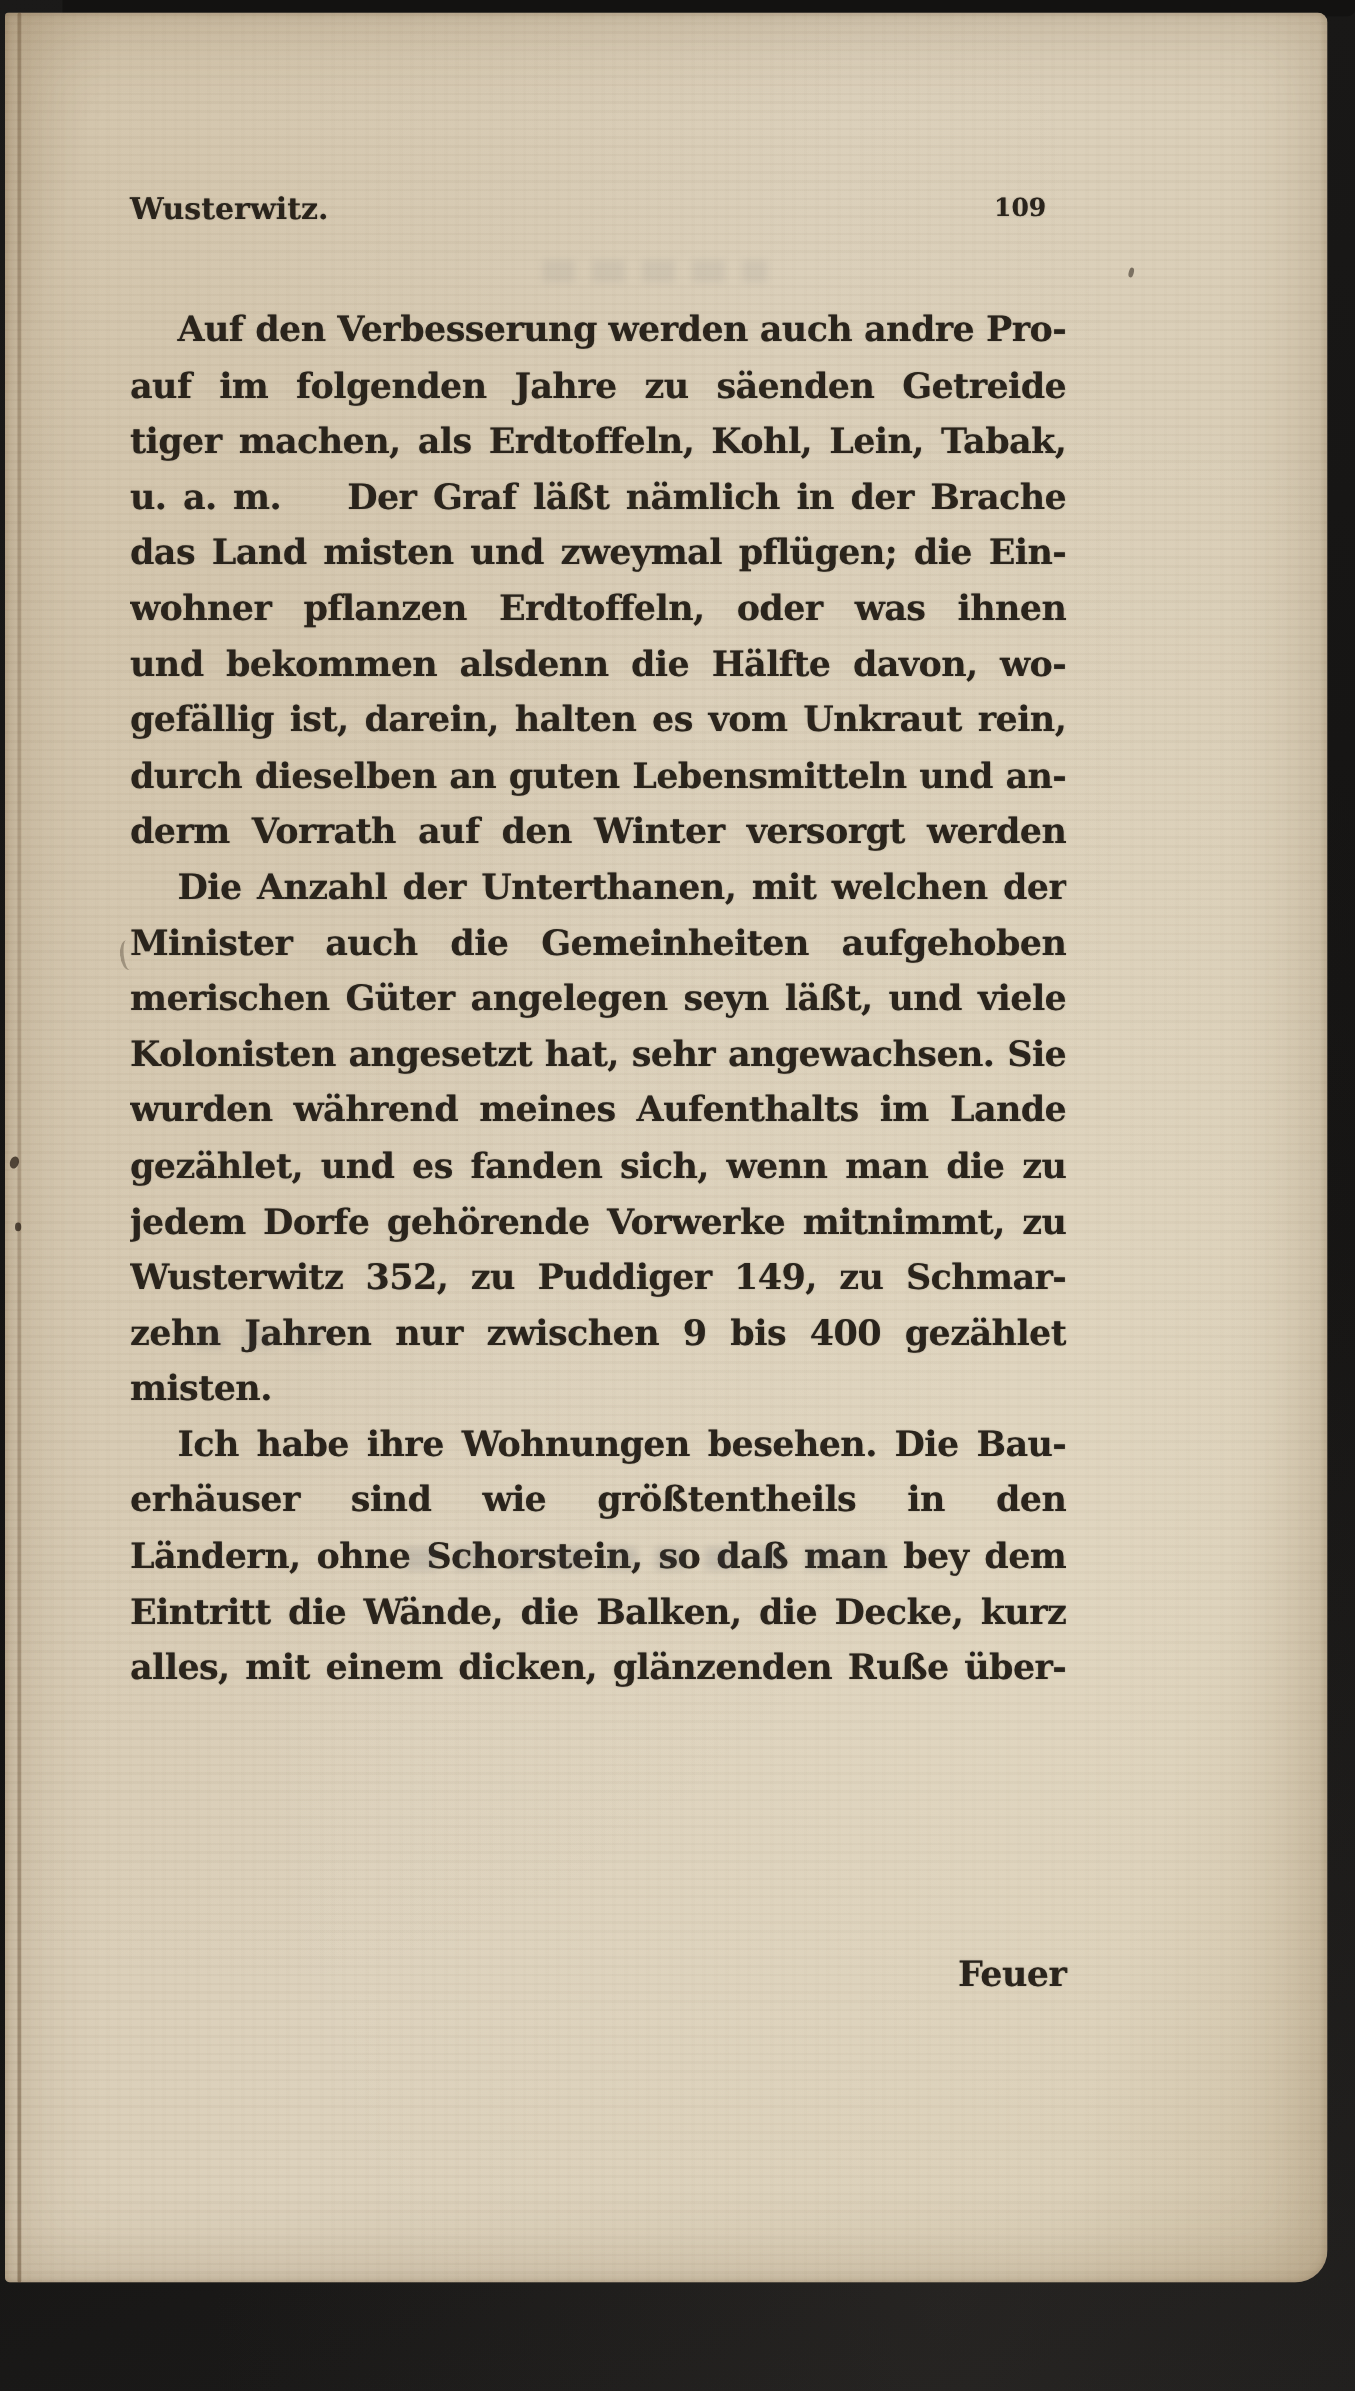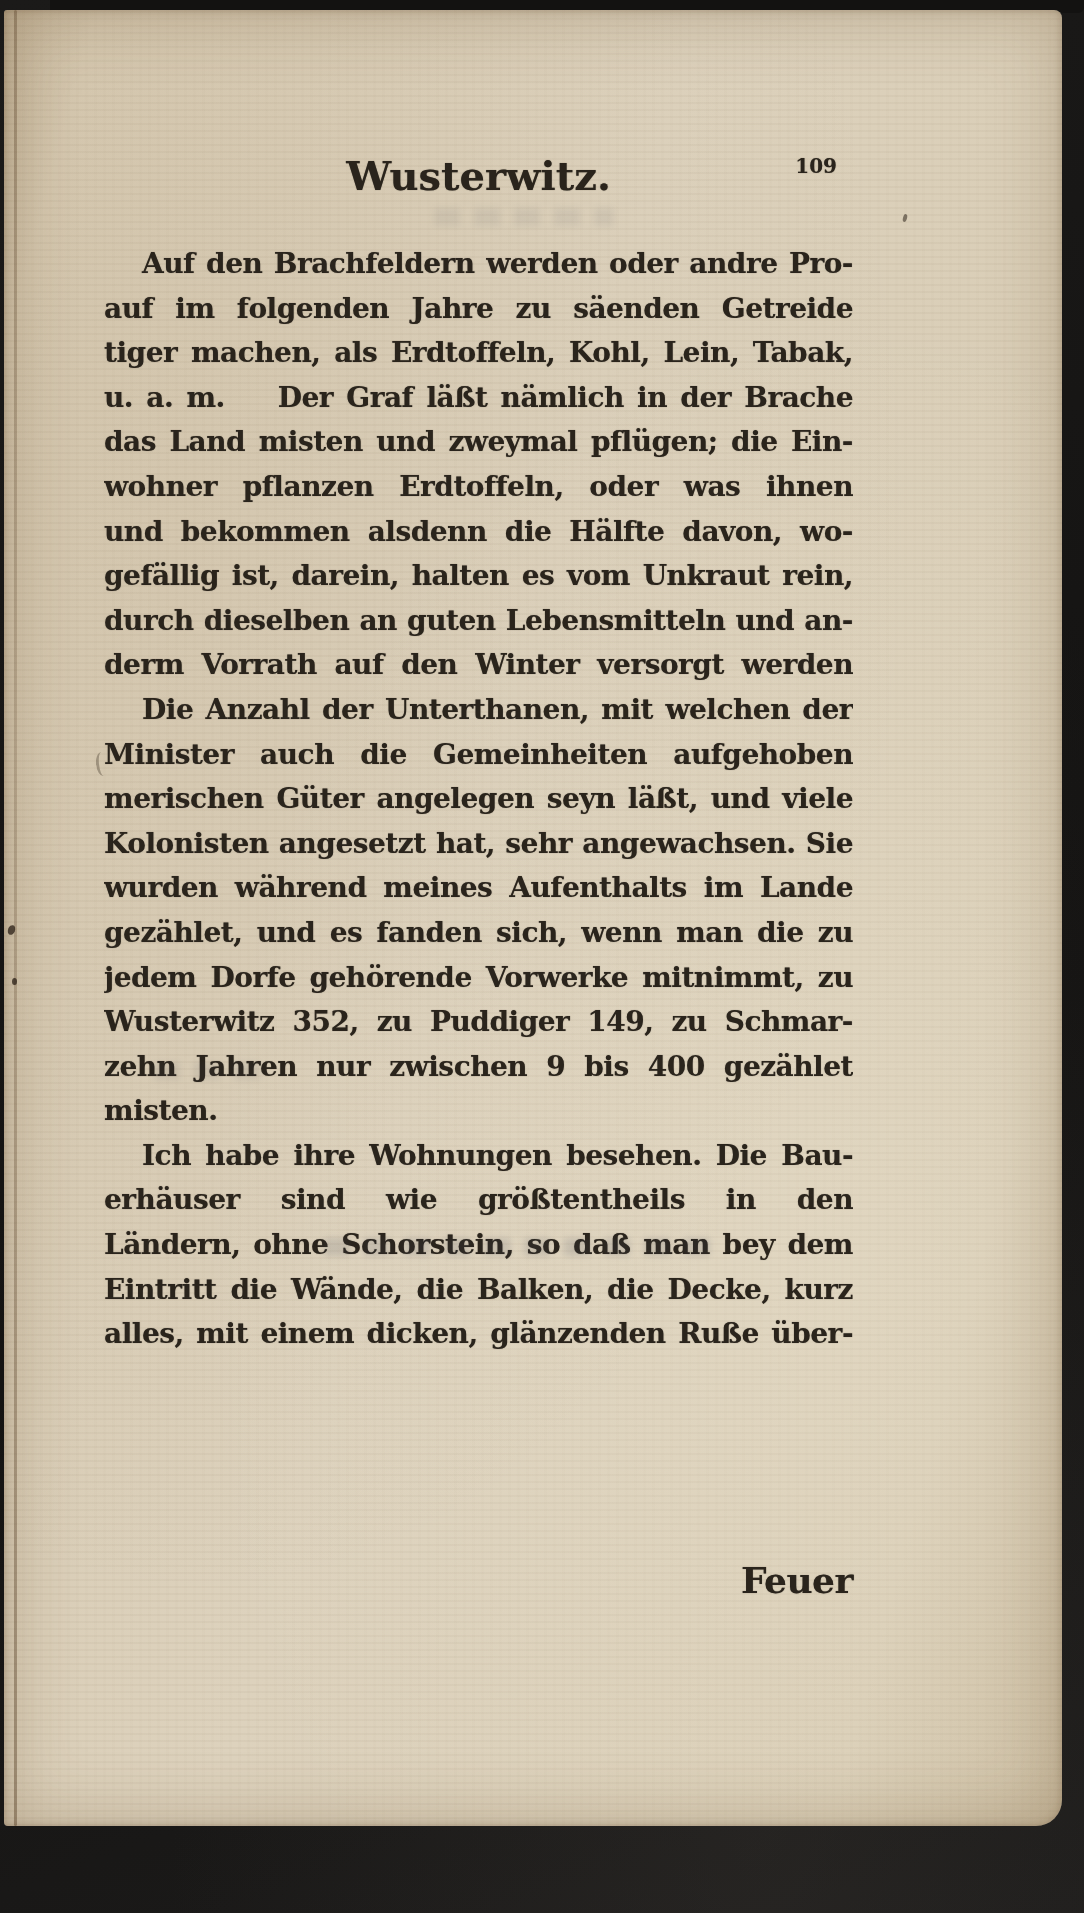--- a/index.html
+++ b/index.html
@@ -34,22 +34,22 @@
   .edge-line{
     position:absolute;left:10px;top:0;width:3px;height:100%;
     background:linear-gradient(180deg, rgba(70,45,20,0.30), rgba(70,45,20,0.18) 40%, rgba(70,45,20,0.38));
     border-radius:2px;
   }
   .header-row{
     position:absolute;left:100px;top:142px;width:749px;height:50px;
     color:var(--ink);
   }
   .running-title{
-    position:absolute;left:0;right:0;text-align:center;
-    font-size:40px;font-weight:bold;letter-spacing:0px;
+    position:absolute;left:0;right:0;text-align:left;
+    font-size:24px;font-weight:bold;letter-spacing:0px;
     text-shadow:0 0 1px rgba(42,36,28,0.55);
   }
   .page-number{
     position:absolute;right:16px;top:2px;
     font-size:20px;font-weight:bold;
     text-shadow:0 0 1px rgba(42,36,28,0.55);
   }
   .body-text{
     position:absolute;left:100px;top:232px;width:749px;
     color:var(--ink);
@@ -59,21 +59,21 @@
     line-height:44.6px;height:44.6px;
     text-align:justify;text-align-last:justify;
     white-space:normal;overflow:hidden;
     text-shadow:0 0 1px rgba(42,36,28,0.5);
   }
   .tline.indent{text-indent:38px;}
   .tline.last-short{text-align-last:left;}
   .catchword-line{
     position:absolute;left:100px;top:1548px;width:749px;
     text-align:right;
-    color:var(--ink);font-size:36px;font-weight:bold;
+    color:var(--ink);font-size:28px;font-weight:bold;
     line-height:44.6px;letter-spacing:-0.5px;
     text-shadow:0 0 1px rgba(42,36,28,0.5);
   }
   
   .ghost{
     position:absolute;height:18px;opacity:0.16;filter:blur(3px);
     background:repeating-linear-gradient(90deg, rgba(70,75,90,0.9) 0 26px, transparent 26px 40px);
     pointer-events:none;
   }
   .ghost.g1{left:320px;top:1228px;width:400px;}
@@ -101,21 +101,21 @@
   <div class="top-shadow"></div>
   <div class="paper">
     <div class="edge-line"></div>
 
     <div class="header-row">
       <span class="running-title">Wusterwitz.</span>
       <span class="page-number">109</span>
     </div>
 
     <div class="body-text" id="body-text">
-        <div class="tline indent">Auf den Brachfeldern werden oder andre Pro-</div>
+        <div class="tline indent">Auf den Verbesserung werden auch andre Pro-</div>
         <div class="tline">auf im folgenden Jahre zu säenden Getreide tüch-</div>
         <div class="tline">tiger machen, als Erdtoffeln, Kohl, Lein, Tabak,</div>
         <div class="tline">u.&nbsp;a.&nbsp;m.&nbsp;&nbsp;&nbsp;&nbsp;Der Graf läßt nämlich in der Brache</div>
         <div class="tline">das Land misten und zweymal pflügen; die Ein-</div>
         <div class="tline">wohner pflanzen Erdtoffeln, oder was ihnen sonst</div>
         <div class="tline">und bekommen alsdenn die Hälfte davon, wo-</div>
         <div class="tline">gefällig ist, darein, halten es vom Unkraut rein,</div>
         <div class="tline">durch dieselben an guten Lebensmitteln und an-</div>
         <div class="tline">derm Vorrath auf den Winter versorgt werden</div>
         <div class="tline indent">Die Anzahl der Unterthanen, mit welchen der</div>

